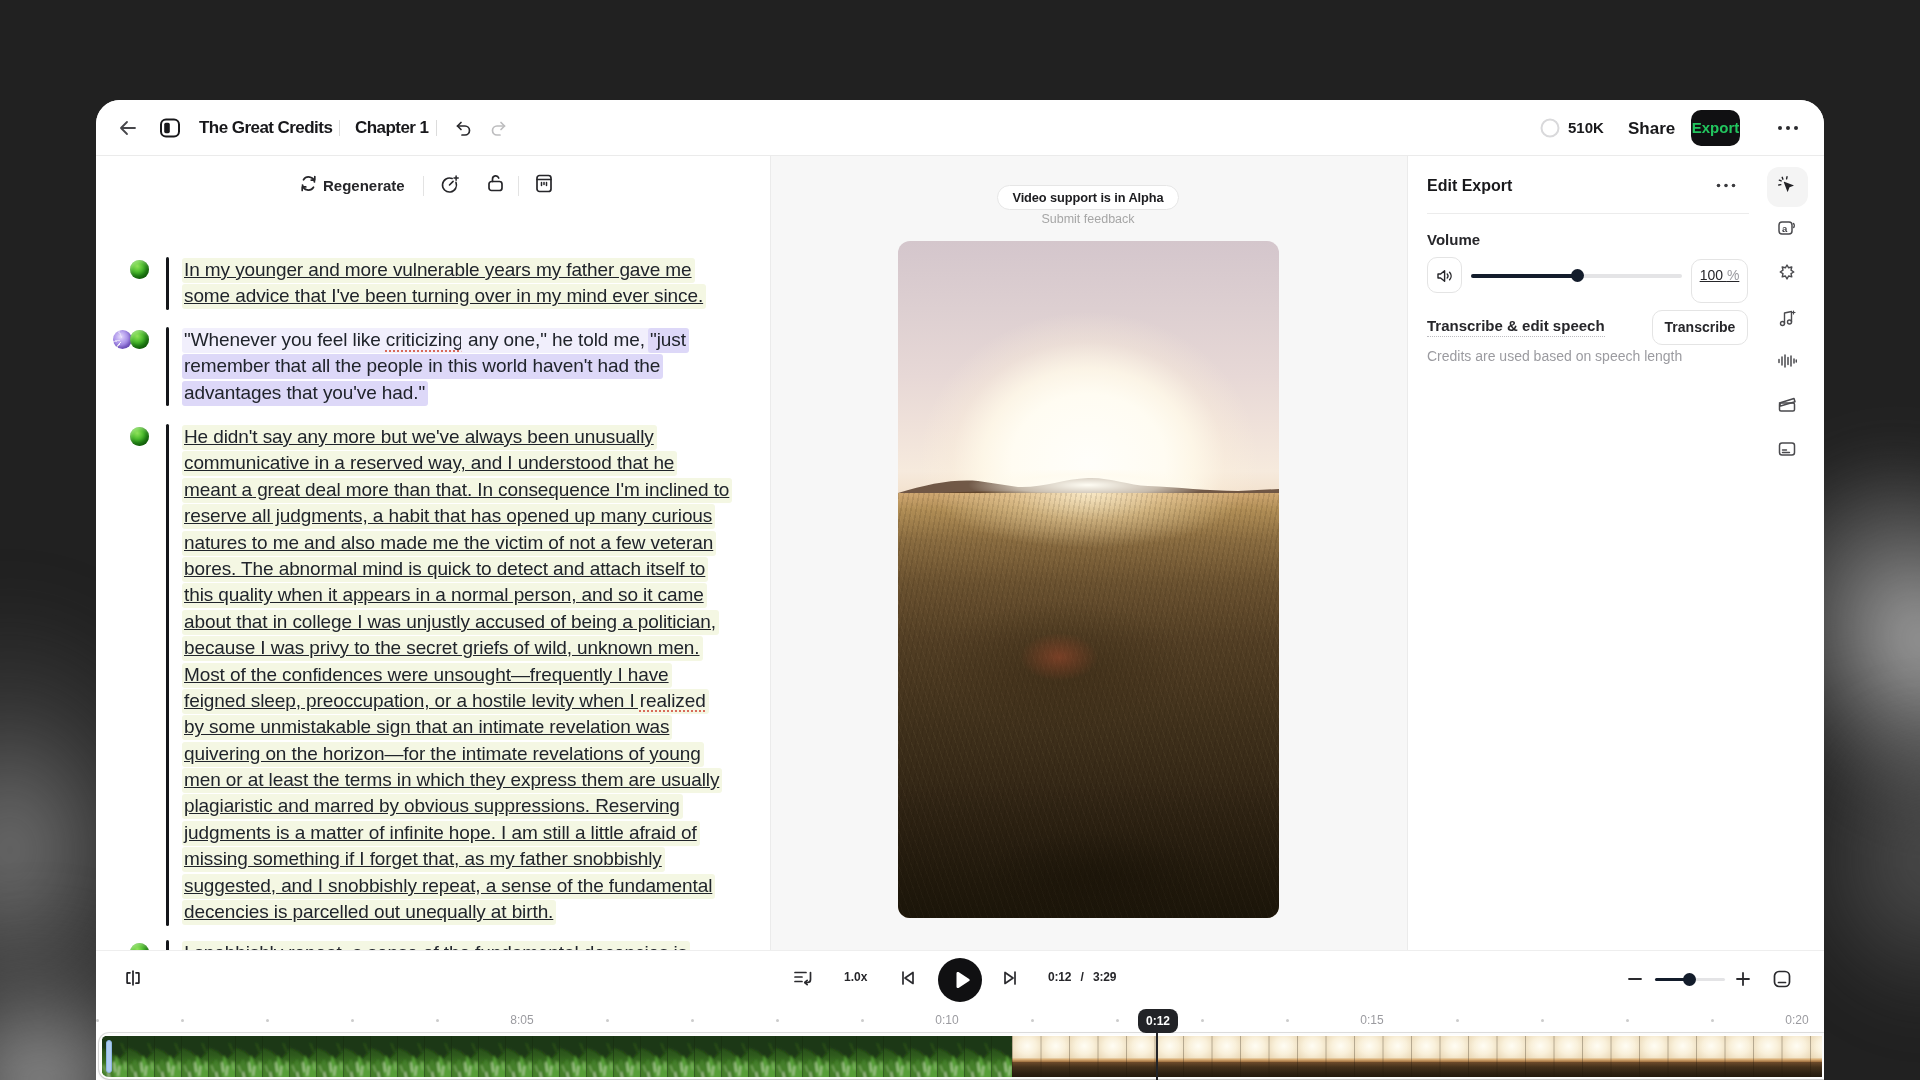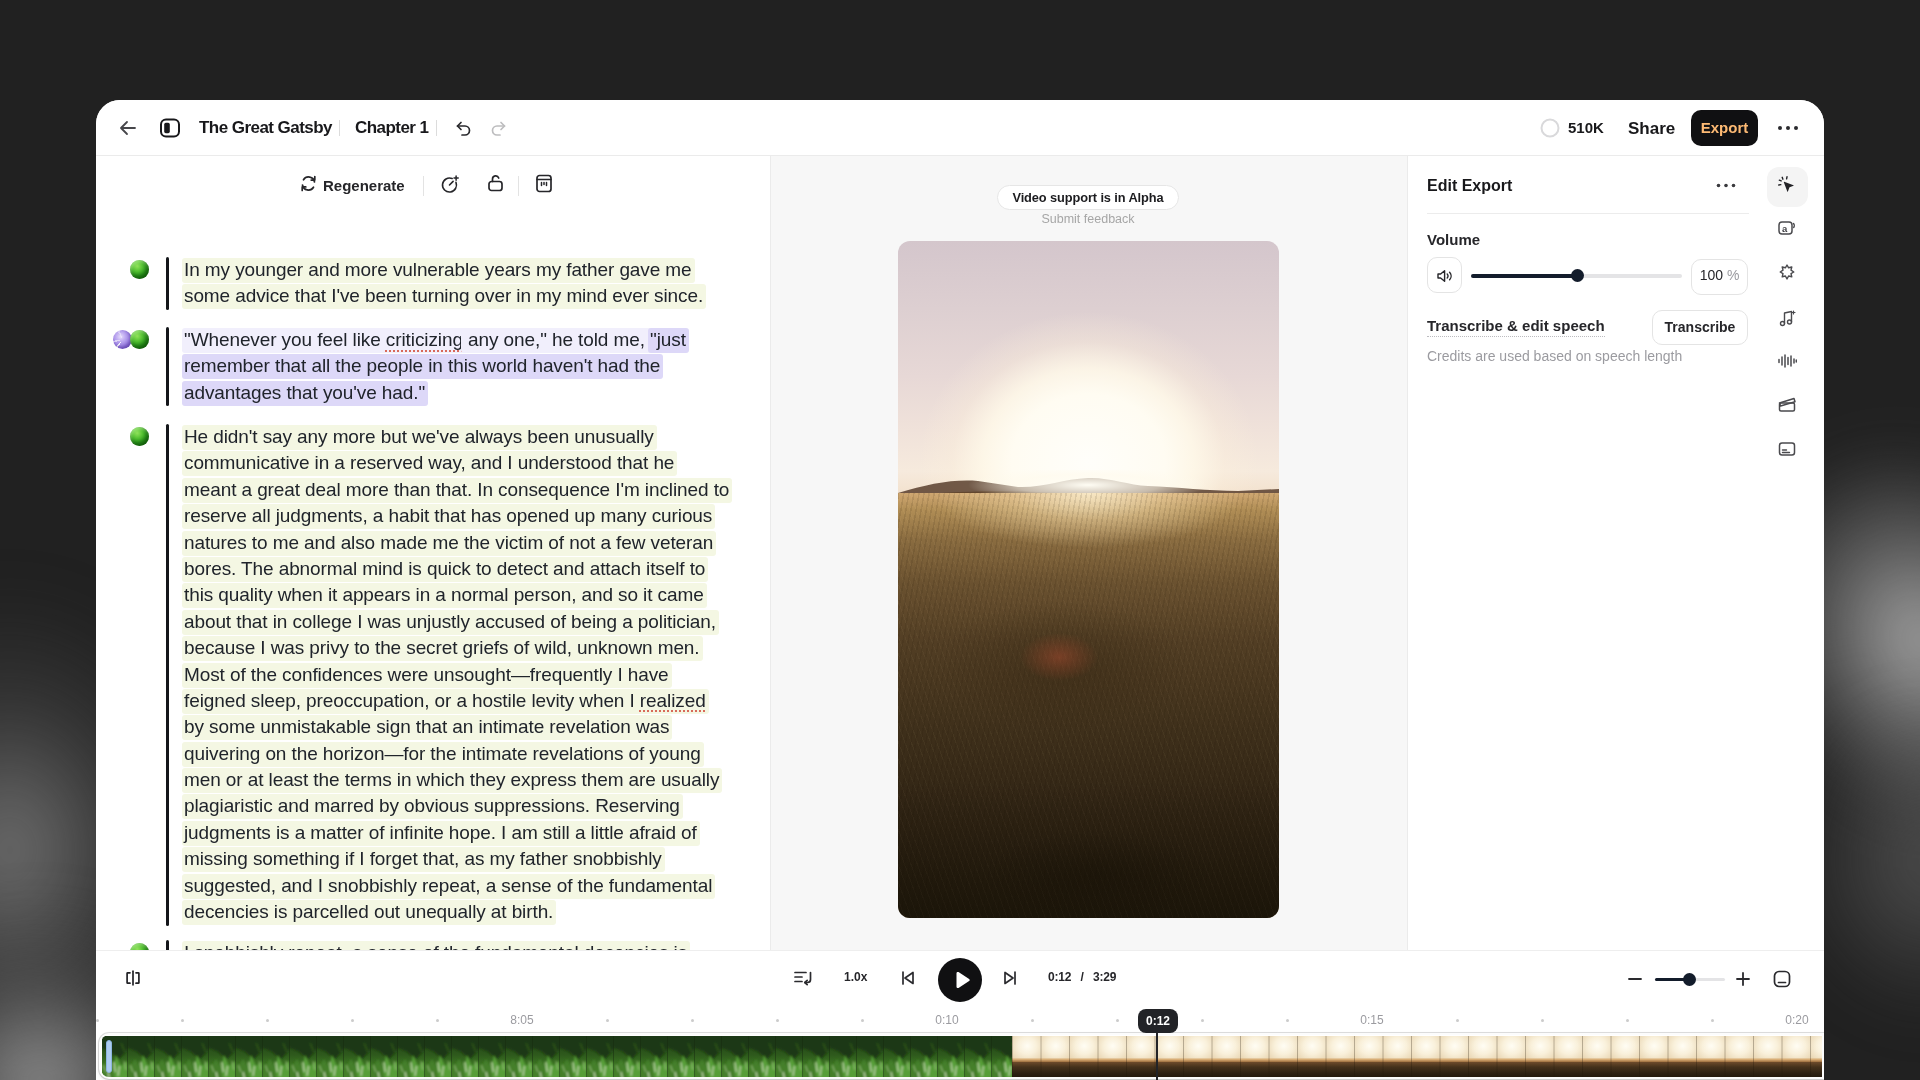--- a/index.html
+++ b/index.html
@@ -23,39 +23,39 @@
     position:absolute; left:96px; top:100px; width:1728px; height:980px;
     background:#ffffff; border-radius:24px 24px 0 0; overflow:hidden;
   }
   .abs { position:absolute; }
 
   
   .topbar { position:absolute; left:0; top:0; width:1728px; height:56px; background:#fff; border-bottom:1px solid #ebebeb; }
   .tb-title { position:absolute; top:18px; font-size:17px; font-weight:700; color:#18181b; letter-spacing:-0.55px; }
   .tb-div { position:absolute; top:20px; width:1px; height:16px; background:#dcdcdc; }
   .pill-btn { position:absolute; border-radius:10px; }
-  #export-btn { left:1595px; top:10px; width:67px; height:36px; background:#101012; color:#fdba74; font-size:15px; font-weight:600; text-align:center; line-height:36px; }
+  #export-btn { left:1595px; top:10px; width:49px; height:36px; background:#101012; color:#22c55e; font-size:15px; font-weight:600; text-align:center; line-height:36px; }
   #share-txt { position:absolute; left:1532px; top:19px; font-size:17px; font-weight:600; color:#18181b; }
   #k510 { position:absolute; left:1472px; top:19px; font-size:15px; font-weight:600; color:#18181b;text-align:right; }
 
   
   .main { position:absolute; left:0; top:0; width:1728px; height:850px; }
   .left-panel { position:absolute; left:0; top:56px; width:674px; height:794px; background:#fff; overflow:hidden; }
   .center-panel { position:absolute; left:674px; top:56px; width:638px; height:794px; background:#f7f7f7; border-left:1px solid #ebebeb; border-right:1px solid #ebebeb; }
   .right-panel { position:absolute; left:1312px; top:56px; width:416px; height:794px; background:#fff; }
 
   
   .ltb-txt { position:absolute; left:227px; top:77px; font-size:15px; font-weight:600; color:#26262a; }
   .ltb-div { position:absolute; top:76px; width:1px; height:20px; background:#e3e3e3; }
 
   
   .para { position:absolute; left:88px; }
   .pline { height:26.4px; line-height:26.4px; font-size:19px; color:#20242b; letter-spacing:-0.1px; white-space:pre; }
   .pline span { border-radius:3px; padding:1px 3px 3px 2px; margin:0 -3px 0 -2px; }
-  .hl-g { background:#f4f7e3; }
+  .hl-g { background:#f4f7e3;text-decoration:underline; }
   .hl-p { background:#ddd8f8; }
   .hl-pl { background:#f1effc; }
   .pbar { position:absolute; left:70px; width:2.5px; background:#14161a; border-radius:2px; }
   .av { position:absolute; width:19px; height:19px; border-radius:50%; }
   .av-g { background:radial-gradient(circle at 38% 32%, #90e25a 0%, #55c233 30%, #2d9e1c 55%, #1b7d10 78%, #136008 100%); box-shadow:inset -2px -3px 4px rgba(10,60,5,0.55), inset 1px 2px 3px rgba(220,255,190,0.5); }
   .av-p { background:conic-gradient(from 210deg, rgba(255,255,255,0.9) 0 14deg, rgba(255,255,255,0) 14deg 40deg, rgba(255,255,255,0.55) 40deg 52deg, rgba(255,255,255,0) 52deg 120deg, rgba(255,255,255,0.35) 120deg 132deg, rgba(255,255,255,0) 132deg 360deg), radial-gradient(circle at 40% 35%, #e6ddfb 0%, #bda9f0 28%, #9c82e2 55%, #7f63d2 80%, #6f52c5 100%); box-shadow:inset -2px -2px 3px rgba(70,40,140,0.45); }
   .dotted-red { text-decoration:underline; text-decoration-style:dotted; text-decoration-color:#d86a5a; text-decoration-thickness:1.5px; text-underline-offset:4px; }
 
   
   .alpha-pill { position:absolute; left:901px; top:85px; width:182px; height:25px; background:#fff; border:1px solid #e6e6e6; border-radius:13px; text-align:center; line-height:23px; font-size:12.8px; font-weight:700; letter-spacing:-0.1px; color:#1c1c1f; }
@@ -63,21 +63,21 @@
   .video { position:absolute; left:802px; top:141px; width:381px; height:677px; border-radius:12px; overflow:hidden; }
 
   
   .rp-h { position:absolute; left:1331px; top:77px; font-size:16px; font-weight:700; color:#18181b; }
   .rp-divider { position:absolute; left:1331px; top:113px; width:322px; height:1px; background:#ececec; }
   .rp-label { position:absolute; left:1331px; font-size:15px; font-weight:600; color:#26262a; }
   .vol-box { position:absolute; left:1331px; top:157px; width:35px; height:36px; border:1px solid #e4e4e4; border-radius:10px; background:#fff; }
   .vol-track { position:absolute; left:1375px; top:173.5px; width:211px; height:4px; border-radius:2px; background:#e4e4e6; }
   .vol-fill { position:absolute; left:0; top:0; width:106px; height:4px; border-radius:2px; background:#131c2b; }
   .vol-thumb { position:absolute; left:99.5px; top:-4.5px; width:13px; height:13px; border-radius:50%; background:#131c2b; }
-  .val-box { position:absolute; left:1595px; top:159px; width:57px; height:36px; border:1px solid #e4e4e4; border-radius:10px; background:#fff; font-size:14px; text-align:center; line-height:31px; color:#26262a; }
+  .val-box { position:absolute; left:1595px; top:159px; width:57px; height:44px; border:1px solid #e4e4e4; border-radius:10px; background:#fff; font-size:14px; text-align:center; line-height:31px; color:#26262a;text-decoration:underline; }
   .transcribe-btn { position:absolute; left:1556px; top:210px; width:96px; height:35px; border:1px solid #e4e4e4; border-radius:10px; background:#fff; text-align:center; line-height:33px; font-size:14px; font-weight:600; color:#26262a; }
   .rp-sub { position:absolute; left:1331px; top:248px; font-size:14px; color:#9b9ba0; }
 
   
   .rail-sel { position:absolute; left:1671px; top:67px; width:41px; height:40px; background:#f4f4f4; border-radius:12px; }
   .rail-ic { position:absolute; left:1681px; width:20px; height:20px; }
 
   
   .playerbar { position:absolute; left:0; top:850px; width:1728px; height:58px; background:#fff; border-top:1px solid #eeeeee; }
   .pb-txt { position:absolute; font-size:12px; font-weight:600; color:#26262a; }
@@ -101,21 +101,21 @@
   <div class="window">
 
     <div class="topbar">
       <svg class="abs" style="left:22px;top:18px" width="20" height="20" viewBox="0 0 20 20">
         <path d="M17 10H3.5M9 4l-6 6 6 6" stroke="#46464a" stroke-width="1.8" fill="none" stroke-linecap="round" stroke-linejoin="round"></path>
       </svg>
       <svg class="abs" style="left:63px;top:17px" width="22" height="22" viewBox="0 0 22 22">
         <rect x="2" y="2.5" width="18" height="17" rx="5" stroke="#18181b" stroke-width="2" fill="none"></rect>
         <rect x="5.2" y="5.8" width="5.6" height="10.4" rx="1.6" fill="#18181b"></rect>
       </svg>
-      <div class="tb-title" style="left:103px">The Great Gatsby</div>
+      <div class="tb-title" style="left:103px">The Great Credits</div>
       <div class="tb-div" style="left:243px"></div>
       <div class="tb-title" style="left:259px">Chapter 1</div>
       <div class="tb-div" style="left:340px"></div>
       <svg class="abs" style="left:358px;top:19px" width="19" height="19" viewBox="0 0 19 19">
         <path d="M7 3.5L3.5 7 7 10.5" stroke="#2a2a2e" stroke-width="1.7" fill="none" stroke-linecap="round" stroke-linejoin="round"></path>
         <path d="M3.5 7h7.5a4.5 4.5 0 0 1 0 9H8" stroke="#2a2a2e" stroke-width="1.7" fill="none" stroke-linecap="round"></path>
       </svg>
       <svg class="abs" style="left:393px;top:19px" width="19" height="19" viewBox="0 0 19 19">
         <path d="M12 3.5L15.5 7 12 10.5" stroke="#bdbdbf" stroke-width="1.7" fill="none" stroke-linecap="round" stroke-linejoin="round"></path>
         <path d="M15.5 7H8a4.5 4.5 0 0 0 0 9h3" stroke="#bdbdbf" stroke-width="1.7" fill="none" stroke-linecap="round"></path>

